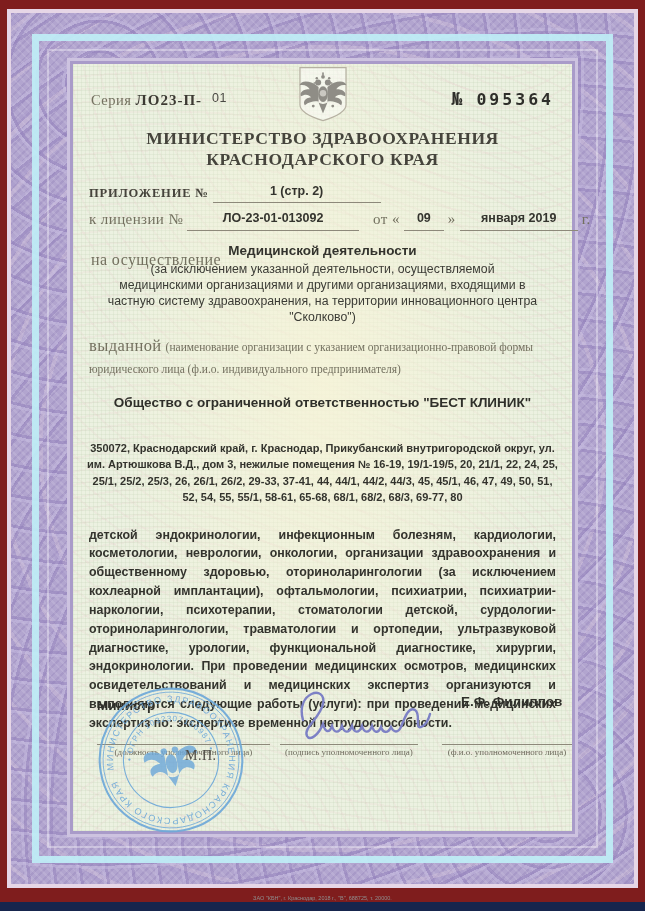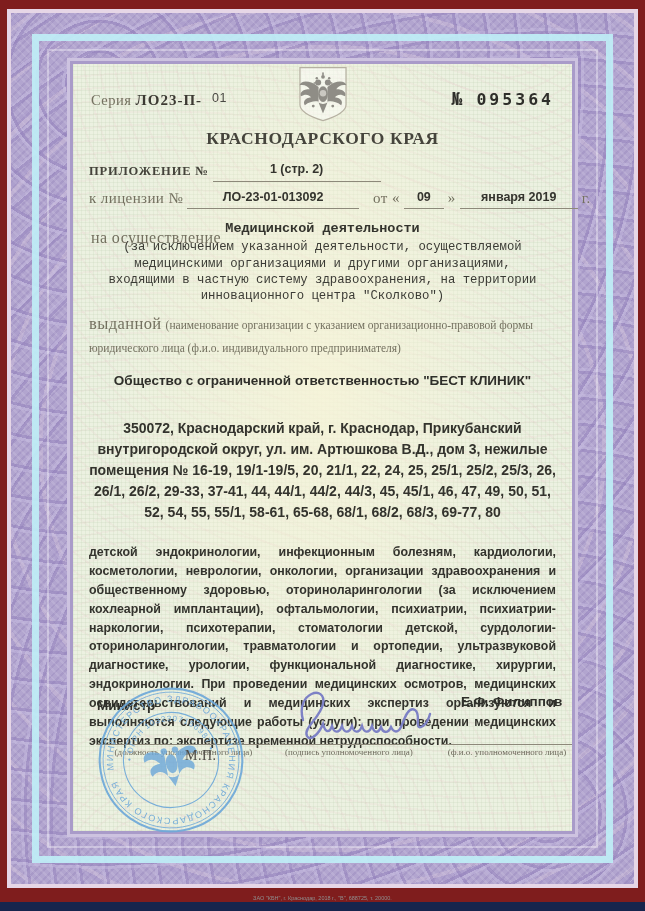--- a/index.html
+++ b/index.html
@@ -49,31 +49,31 @@
   .appendix{margin-top:12px;}
   .lbl{font-size:15px;color:#73705f;letter-spacing:.4px;}
   .lbl-bold{font-weight:bold;font-size:12.5px;color:#45433b;letter-spacing:.8px;}
   .fill{display:inline-block;border-bottom:1px solid #8d897a;text-align:center;
         font-family:"Liberation Sans",sans-serif;font-weight:bold;font-size:12.5px;color:#34342e;
         line-height:1;padding-bottom:2px;vertical-align:-1px;}
   .fill span{position:relative;top:-3px;}
   
   .activity{margin:12px 16px 0;position:relative;min-height:84px;}
   .act-label{position:absolute;left:2px;top:8px;font-size:16px;color:#73705f;letter-spacing:.4px;}
-  .act-block{margin:0 auto;width:430px;text-align:center;font-family:Liberation Mono, monospace;}
+  .act-block{margin:0 auto;width:430px;text-align:center;font-family:Liberation Sans, sans-serif;}
   .act-title{font-weight:bold;font-size:13.5px;color:#33332d;}
   .act-note{margin-top:3px;font-size:12.3px;color:#3b3b35;line-height:1.32;}
   
   .issued{margin:8px 16px 0;color:#73705f;line-height:1.35;}
   .issued .big{font-size:16.5px;letter-spacing:.4px;}
   .issued .small{font-size:11.5px;}
   .company{margin-top:16px;text-align:center;font-family:"Liberation Sans",sans-serif;
            font-weight:bold;font-size:13.5px;color:#2f2f2a;}
   .address{margin:30px 14px 0;text-align:center;font-family:"Liberation Sans",sans-serif;
-           font-weight:bold;font-size:14px;line-height:1.5;color:#33332d;}
+           font-weight:bold;font-size:11px;line-height:1.5;color:#33332d;}
   .services{margin:20px 16px 0;text-align:justify;font-family:"Liberation Sans",sans-serif;
             font-weight:bold;font-size:12.4px;line-height:1.52;color:#33332d;}
   
   .sign-area{position:absolute;left:0;right:0;top:626px;}
   .sign-row{display:flex;align-items:flex-start;}
   .sign-pos{width:178px;margin-left:24px;padding-top:8px;font-family:"Liberation Sans",sans-serif;
             font-weight:bold;font-size:13.5px;color:#2f2f2a;}
   .sign-mid{width:150px;margin-left:8px;height:52px;position:relative;}
   .sig-svg{position:absolute;left:-6px;top:-6px;}
   .sign-name{margin-left:28px;padding-top:4px;font-family:Liberation Sans, sans-serif;
@@ -125,20 +125,21 @@
               <circle cx="49" cy="47.5" r="1.6"></circle>
           </g>
           <circle cx="38" cy="33" r="3.6" fill="#fbfaf2" opacity="0.55"></circle>
         </svg>
         <div class="number">
           <span class="ns">№</span><span class="nv">095364</span>
         </div>
       </div>
 
       <div class="ministry">
+        <div>МИНИСТЕРСТВО ЗДРАВООХРАНЕНИЯ</div>
         <div>КРАСНОДАРСКОГО КРАЯ</div>
       </div>
 
       <div class="fline appendix">
         <span class="lbl-bold">ПРИЛОЖЕНИЕ №</span>
         <span class="fill" style="width:168px"><span>1 (стр. 2)</span></span>
       </div>
 
       <div class="fline" style="margin-top:7px">
         <span class="lbl">к лицензии №</span>

